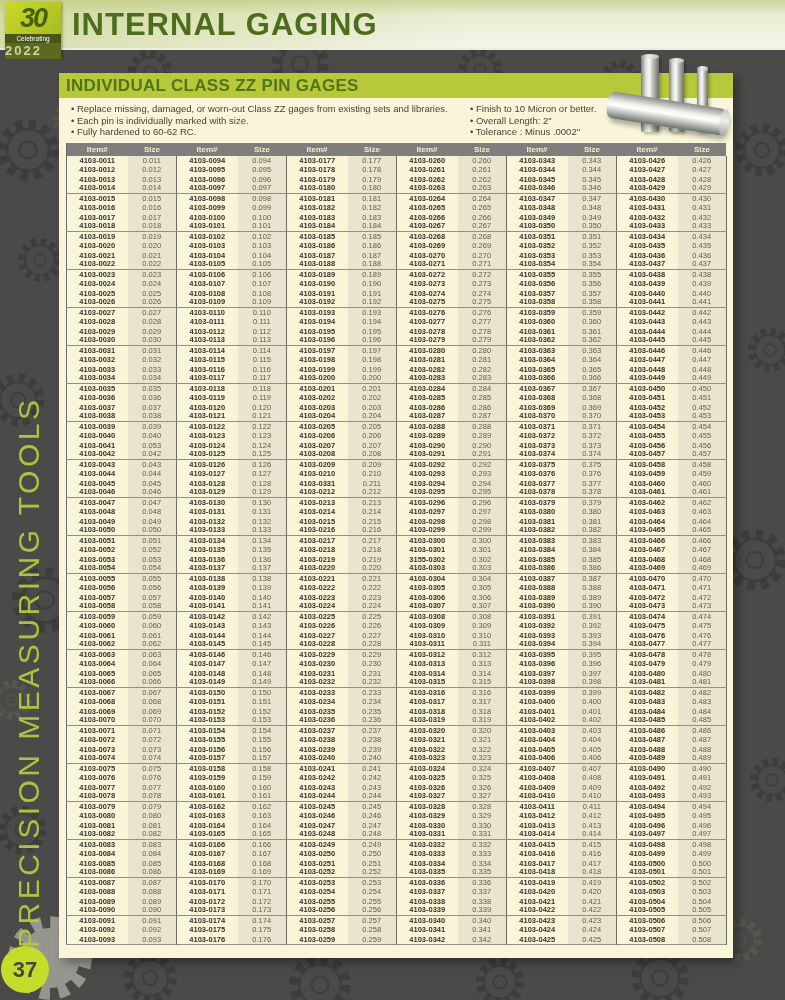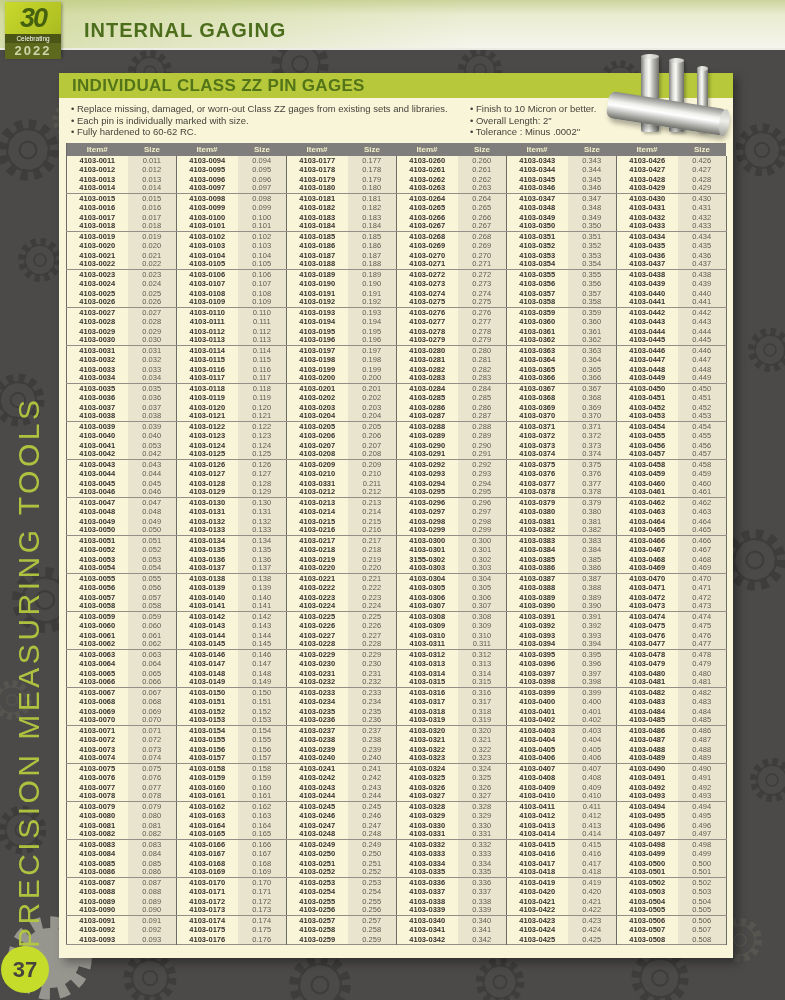--- a/index.html
+++ b/index.html
@@ -18,39 +18,39 @@
   .gears-svg{position:absolute;left:0;top:0;width:785px;height:1000px;z-index:1;}
   
   .masthead{
     position:absolute;left:0;top:0;width:785px;height:50px;z-index:2;
     background:
       linear-gradient(90deg, rgba(190,203,120,.55), rgba(255,255,255,0) 60%),
       linear-gradient(180deg,#ccd49c 0%,#e9ecd0 30%,#f5f5ec 100%);
     border-bottom:2px solid #ecece2;
   }
   .masthead-title{
-    position:absolute;left:72px;top:7px;margin:12px;
-    font-size:20px;font-weight:bold;letter-spacing:1px;color:var(--dark-green);
+    position:absolute;left:72px;top:7px;margin:0;
+    font-size:31px;font-weight:bold;letter-spacing:1px;color:var(--dark-green);
   }
   .anniv-logo{
     position:absolute;left:5px;top:2px;width:56px;height:55px;z-index:3;
     background:linear-gradient(135deg,#c9d92c 0%,#aebf22 70%,#97aa1a 100%);
     box-shadow:1px 1px 3px rgba(0,0,0,.4);
   }
   .anniv-number{
     display:block;text-align:center;font-size:27px;font-weight:bold;
     color:#45610f;line-height:32px;letter-spacing:-2px;font-style:italic;
   }
   .anniv-caption{
     display:block;background:#4a5516;color:#ffffff;font-size:6.5px;
     text-align:center;line-height:9px;height:9px;
   }
   .anniv-year{
     display:block;background:#5d6a1e;color:#ced5a8;font-size:13px;font-weight:bold;
-    text-align:center;line-height:15px;height:16px;letter-spacing:2px;
+    text-align:left;line-height:15px;height:16px;letter-spacing:2px;
   }
   
   .sidebar-label{
     position:absolute;left:12px;top:372px;height:576px;z-index:2;
     writing-mode:vertical-rl;transform:rotate(180deg);
     font-size:30px;letter-spacing:3.5px;color:var(--sidebar-green);
     white-space:nowrap;opacity:.95;
   }
   .page-badge{
     position:absolute;left:1px;top:946px;width:48px;height:47px;z-index:4;
@@ -59,21 +59,21 @@
     font-size:22px;font-weight:bold;color:#45453e;
   }
   
   .panel{
     position:absolute;left:59px;top:73px;width:674px;height:885px;z-index:2;
     background:var(--panel-cream);
     box-shadow:5px 5px 9px rgba(0,0,0,.35);
   }
   .section-bar{height:25px;background:var(--accent-green);}
   .section-title{
-    margin:0;padding:0 0 0 13px;line-height:25px;
+    margin:0;padding:0 0 0 7px;line-height:25px;
     font-size:17px;font-weight:bold;letter-spacing:.3px;color:#54741a;
   }
   .features{display:flex;padding:5px 8px 3px 12px;}
   .features ul{list-style:none;margin:0;padding:0;}
   .features li{
     font-size:9.5px;line-height:11.5px;color:#45443c;
     padding-left:10px;text-indent:-10px;
   }
   .features li::before{content:"•  ";}
   .features .left-list{flex:1;}

